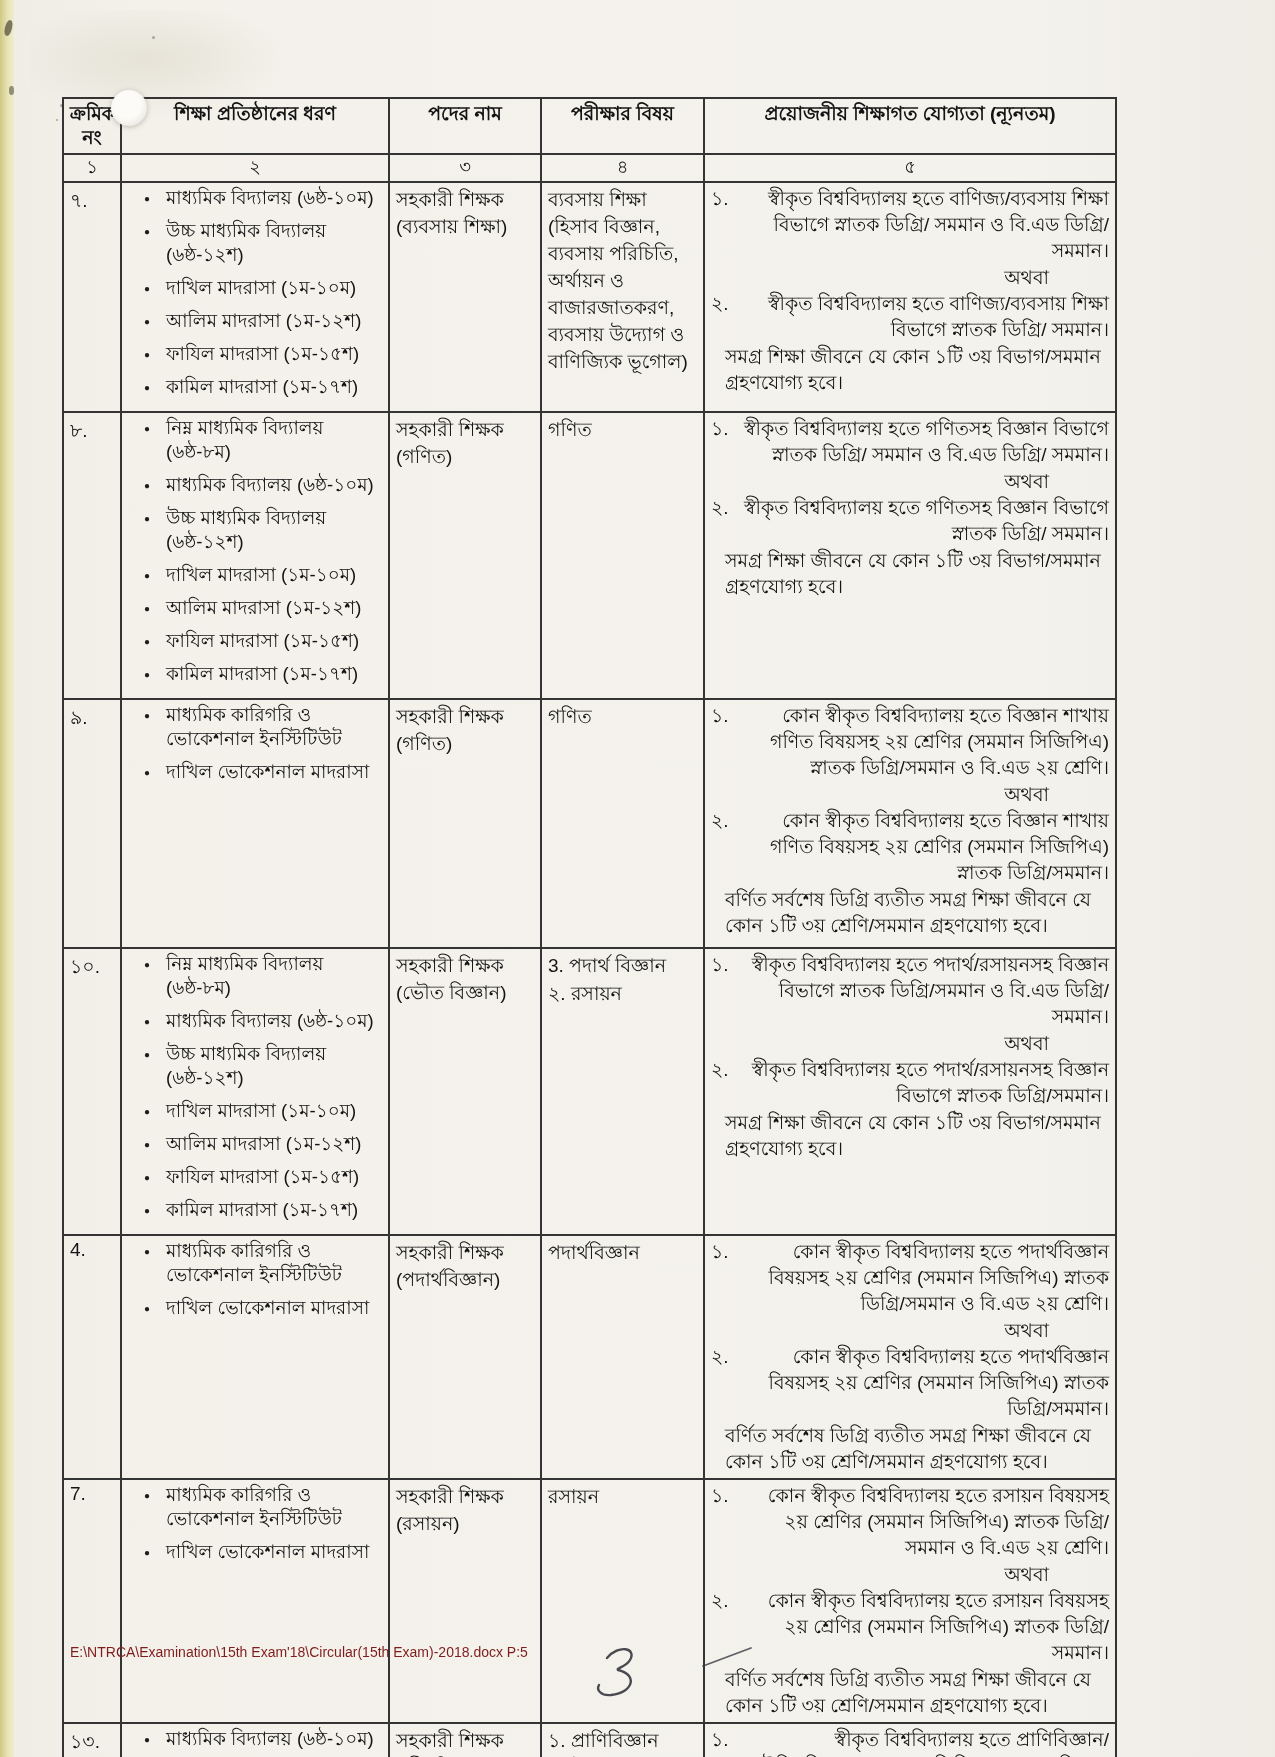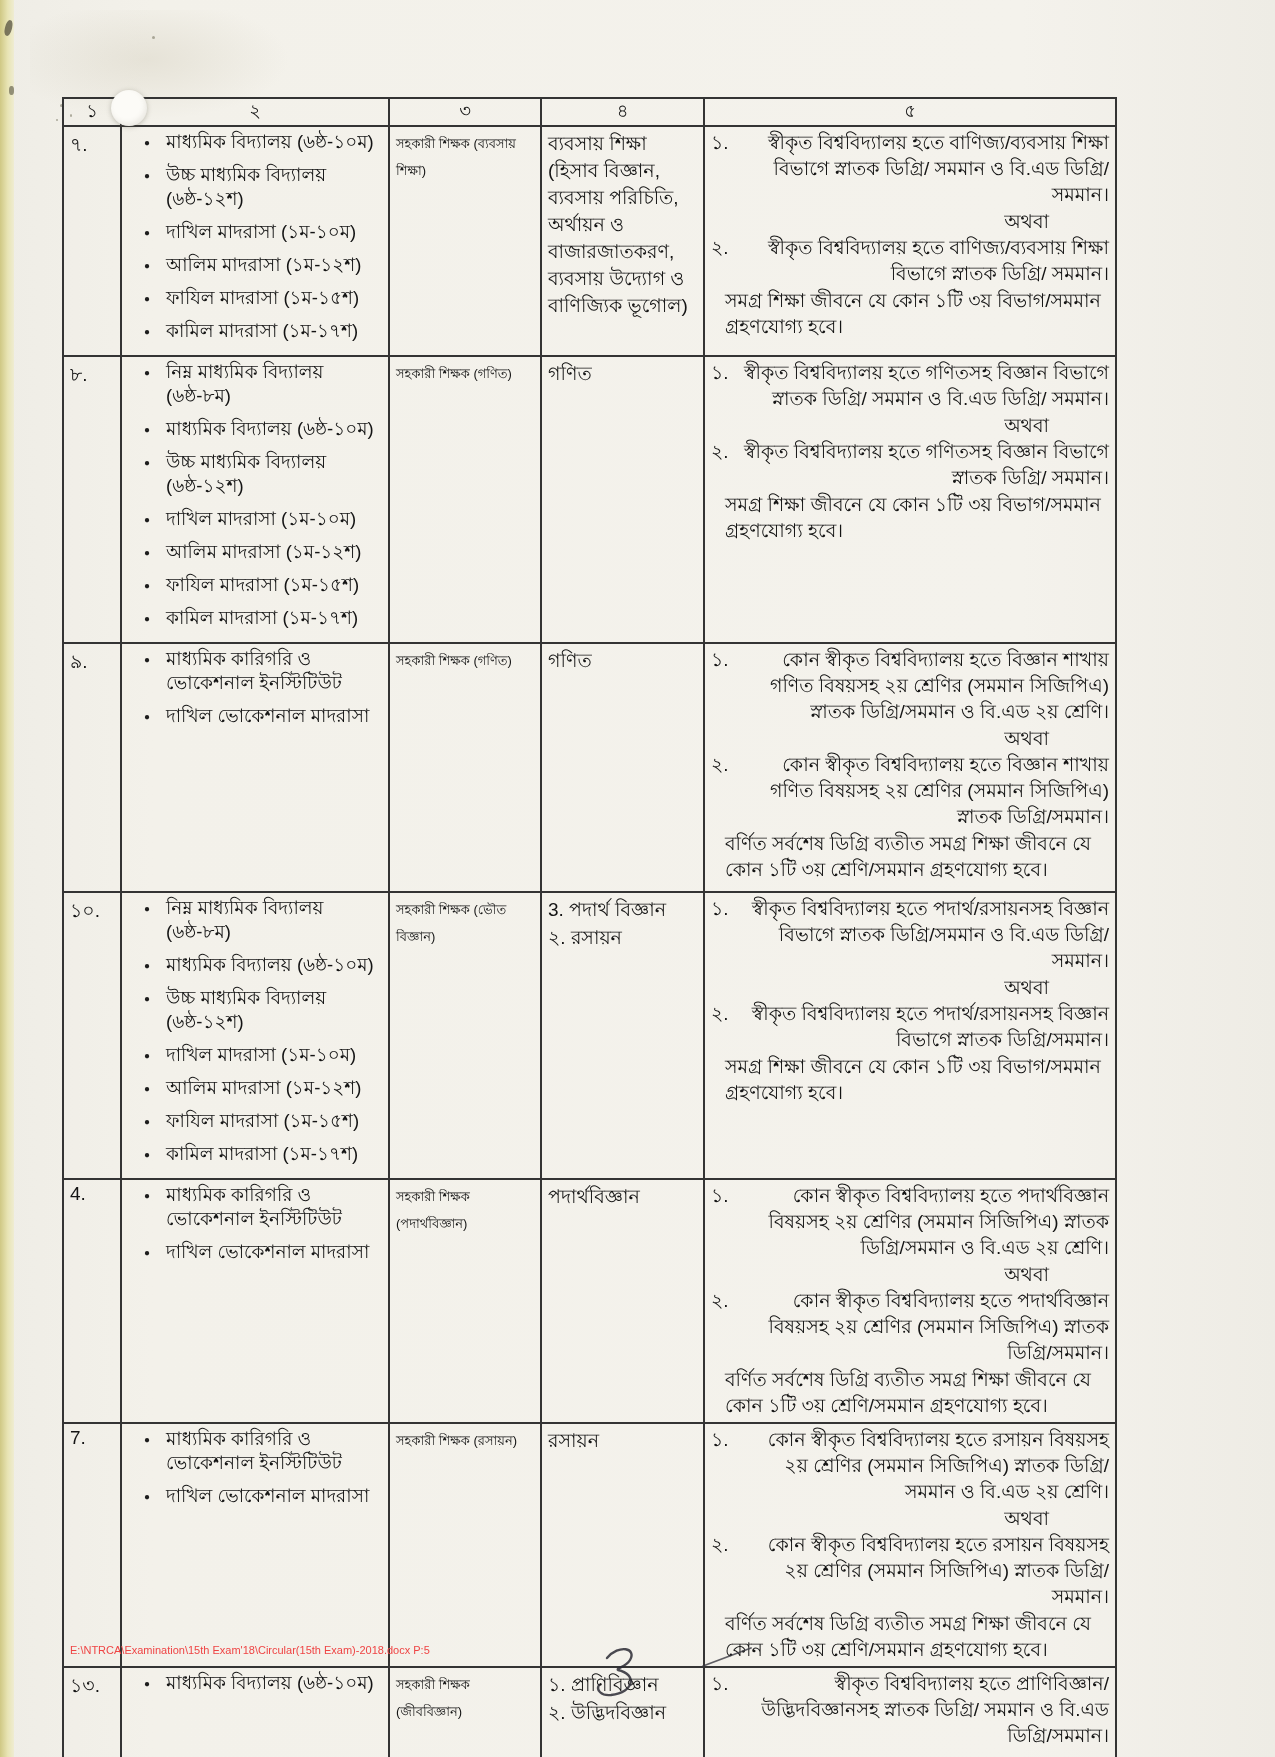--- a/index.html
+++ b/index.html
@@ -51,39 +51,39 @@
 
   td.serial{font-size:19px;padding-left:9px;padding-top:6px;}
   td.inst{padding:6px 4px 0 0;}
   ul.inst-list{margin:0;padding:0 0 0 38px;list-style:none;}
   ul.inst-list li{
     position:relative;font-size:18.5px;line-height:24px;margin-bottom:9px;
   }
   ul.inst-list li::before{
     content:"●";position:absolute;left:-22px;top:1px;font-size:10px;color:#1d1d1d;
   }
-  td.post{font-size:13px;line-height:27px;padding-top:5px;}
+  td.post{font-size:19px;line-height:27px;padding-top:5px;}
   td.subj{font-size:19px;line-height:27px;padding-top:5px;margin-top:8px;}
   td.subj.center{text-align:left;}
   .subj-line{margin-bottom:1px;}
   td.qual{padding:5px 8px 0 8px;font-size:19px;line-height:26px;}
   .qitem{display:flex;margin-bottom:1px;}
   .qnum{flex:none;width:30px;}
   .qtext{flex:1;text-align:right;}
   .qor{text-align:right;padding-right:60px;}
   .qnote{padding-left:14px;}
 
   .hole-punch{
     position:absolute;left:111px;top:90px;width:36px;height:36px;border-radius:50%;
     background:#fcfbf7;
     box-shadow:0 1px 5px rgba(90,85,70,.35), inset -2px -3px 5px rgba(120,115,95,.12);
   }
   .footer-path{
     position:absolute;left:70px;top:1644px;
-    font-family:"Liberation Sans",sans-serif;font-size:11px;color:#ef4444;
+    font-family:"Liberation Sans",sans-serif;font-size:14px;color:#7f1d1d;
   }
   .handwriting{position:absolute;left:585px;top:1640px;}
 </style>
 </head>
 <body>
 
 <div class="page-root">
 
   <div class="edge-strip"></div>
   <div class="smudge-topleft"></div>
@@ -96,20 +96,27 @@
 
   <table class="doc">
     <colgroup>
       <col style="width:58px">
       <col style="width:268px">
       <col style="width:152px">
       <col style="width:163px">
       <col style="width:412px">
     </colgroup>
     <thead>
+      <tr class="head-row">
+        <th>ক্রমিক নং</th>
+        <th>শিক্ষা প্রতিষ্ঠানের ধরণ</th>
+        <th>পদের নাম</th>
+        <th>পরীক্ষার বিষয়</th>
+        <th>প্রয়োজনীয় শিক্ষাগত যোগ্যতা (ন্যূনতম)</th>
+      </tr>
       <tr class="num-row">
         <td>১</td>
         <td>২</td>
         <td>৩</td>
         <td>৪</td>
         <td>৫</td>
       </tr>
     </thead>
     <tbody id="table-body">
         <tr>

